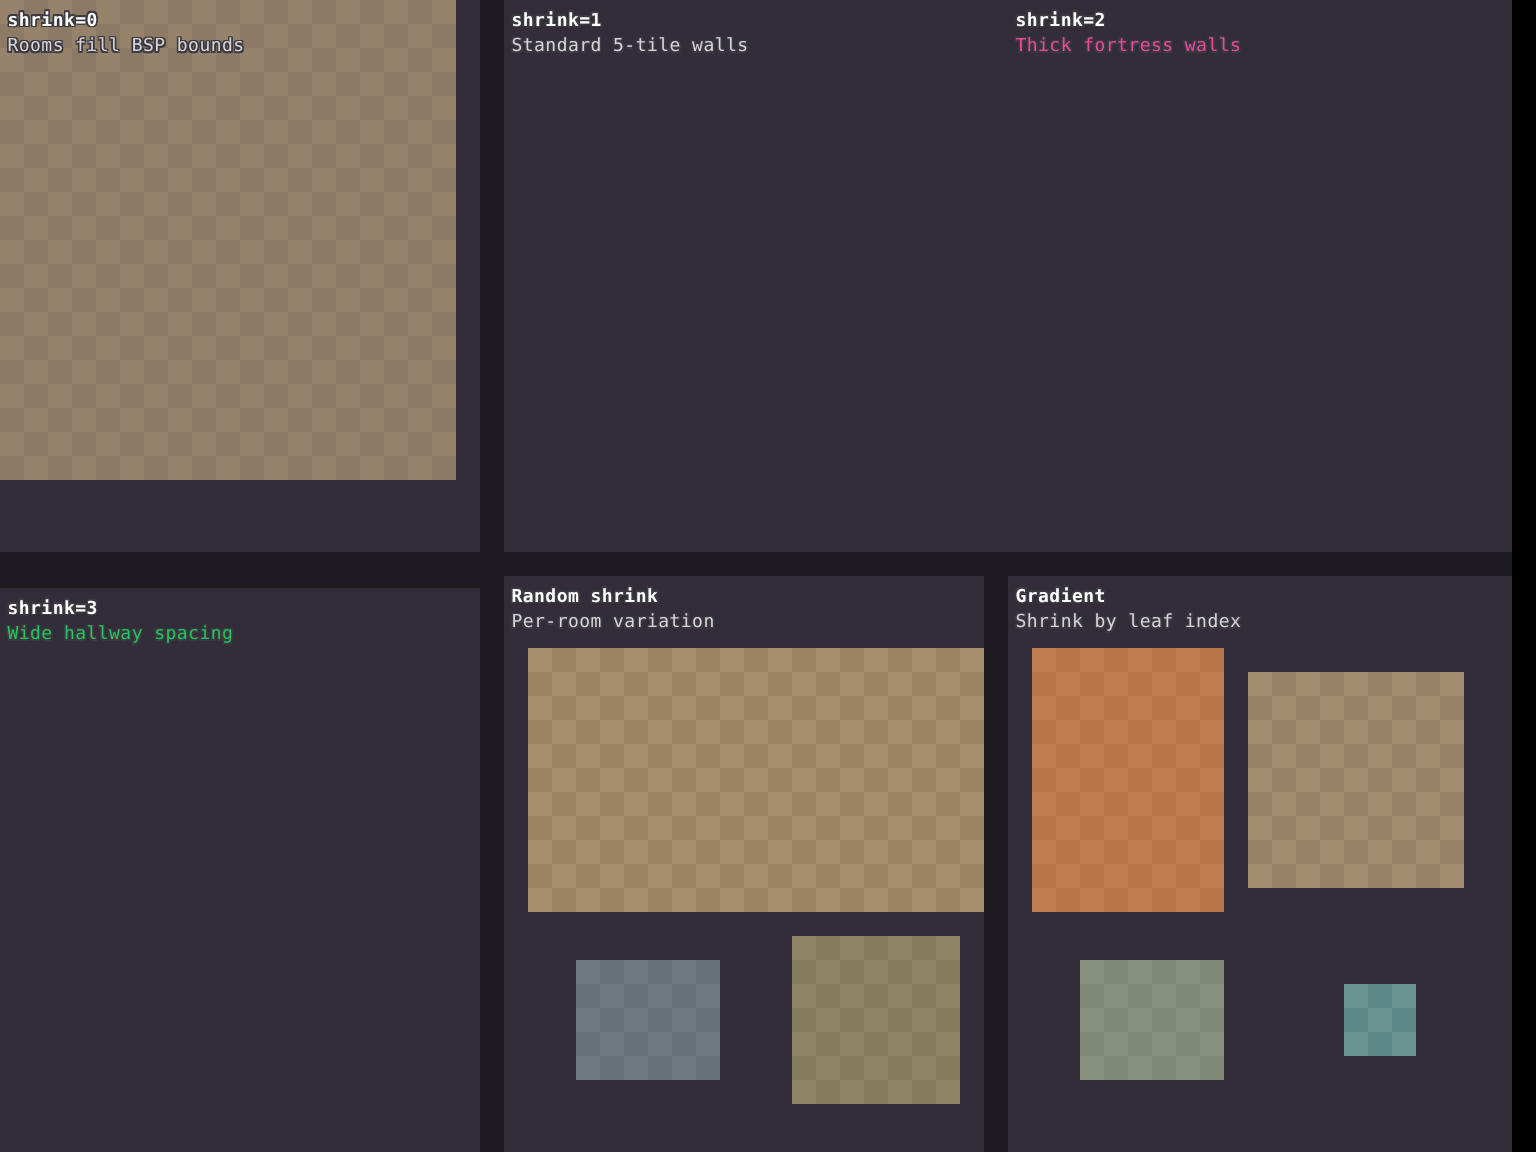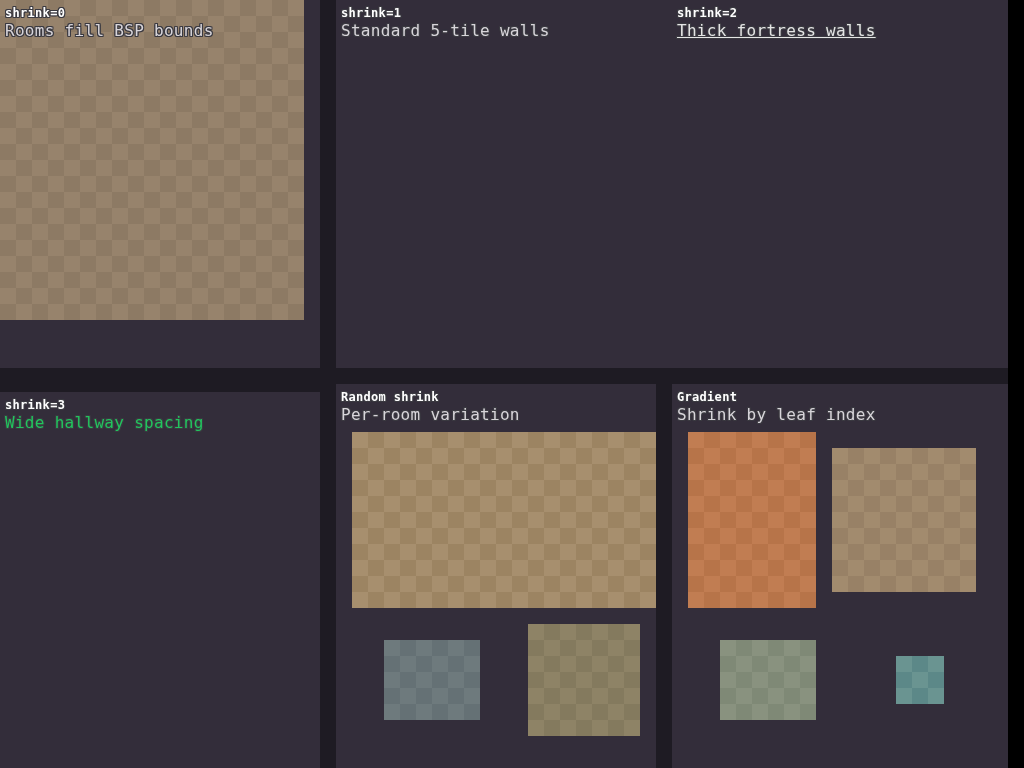--- a/index.html
+++ b/index.html
@@ -34,21 +34,21 @@
     pointer-events: none;
   }
   .panel-title {
     font-size: 12px;
     font-weight: bold;
     line-height: 17px;
     letter-spacing: 0.3px;
     white-space: pre;
   }
   .panel-subtitle {
-    font-size: 16px;
+    font-size: 12px;
     font-weight: normal;
     line-height: 17px;
     letter-spacing: 0.3px;
     white-space: pre;
   }
   .room {
     position: absolute;
     background-size: 32px 32px;
     background-position: 0 0;
   }
@@ -68,21 +68,21 @@
     </div>
     <div class="panel" style="left: 336px; top: 0px; width: 352px; height: 368px; background: rgb(51, 45, 58);">
       <div class="panel-text">
         <div class="panel-title" style="color: rgb(255, 255, 255); text-shadow: rgb(59, 58, 65) 1px 0px, rgb(59, 58, 65) -1px 0px, rgb(59, 58, 65) 0px 1px, rgb(59, 58, 65) 0px -1px, rgb(59, 58, 65) 1px 1px, rgb(59, 58, 65) -1px -1px, rgb(59, 58, 65) 1px -1px, rgb(59, 58, 65) -1px 1px;">shrink=1</div>
         <div class="panel-subtitle" style="color: rgb(216, 213, 218); text-shadow: rgb(59, 58, 65) 1px 0px, rgb(59, 58, 65) -1px 0px, rgb(59, 58, 65) 0px 1px, rgb(59, 58, 65) 0px -1px, rgb(59, 58, 65) 1px 1px, rgb(59, 58, 65) -1px -1px, rgb(59, 58, 65) 1px -1px, rgb(59, 58, 65) -1px 1px;">Standard 5-tile walls</div>
       </div>
     </div>
     <div class="panel" style="left: 672px; top: 0px; width: 336px; height: 368px; background: rgb(51, 45, 58);">
       <div class="panel-text">
         <div class="panel-title" style="color: rgb(255, 255, 255); text-shadow: rgb(59, 58, 65) 1px 0px, rgb(59, 58, 65) -1px 0px, rgb(59, 58, 65) 0px 1px, rgb(59, 58, 65) 0px -1px, rgb(59, 58, 65) 1px 1px, rgb(59, 58, 65) -1px -1px, rgb(59, 58, 65) 1px -1px, rgb(59, 58, 65) -1px 1px;">shrink=2</div>
-        <div class="panel-subtitle" style="color: #e5e5e5; text-shadow: rgb(59, 58, 65) 1px 0px, rgb(59, 58, 65) -1px 0px, rgb(59, 58, 65) 0px 1px, rgb(59, 58, 65) 0px -1px, rgb(59, 58, 65) 1px 1px, rgb(59, 58, 65) -1px -1px, rgb(59, 58, 65) 1px -1px, rgb(59, 58, 65) -1px 1px; text-decoration: underline;">Thick fortress walls</div>
+        <div class="panel-subtitle" style="color: #ec4899; text-shadow: rgb(59, 58, 65) 1px 0px, rgb(59, 58, 65) -1px 0px, rgb(59, 58, 65) 0px 1px, rgb(59, 58, 65) 0px -1px, rgb(59, 58, 65) 1px 1px, rgb(59, 58, 65) -1px -1px, rgb(59, 58, 65) 1px -1px, rgb(59, 58, 65) -1px 1px;">Thick fortress walls</div>
       </div>
     </div>
     <div class="panel" style="left: 0px; top: 392px; width: 320px; height: 384px; background: rgb(51, 45, 58);">
       <div class="panel-text">
         <div class="panel-title" style="color: rgb(255, 255, 255); text-shadow: rgb(59, 58, 65) 1px 0px, rgb(59, 58, 65) -1px 0px, rgb(59, 58, 65) 0px 1px, rgb(59, 58, 65) 0px -1px, rgb(59, 58, 65) 1px 1px, rgb(59, 58, 65) -1px -1px, rgb(59, 58, 65) 1px -1px, rgb(59, 58, 65) -1px 1px;">shrink=3</div>
         <div class="panel-subtitle" style="color: #22c55e; text-shadow: rgb(59, 58, 65) 1px 0px, rgb(59, 58, 65) -1px 0px, rgb(59, 58, 65) 0px 1px, rgb(59, 58, 65) 0px -1px, rgb(59, 58, 65) 1px 1px, rgb(59, 58, 65) -1px -1px, rgb(59, 58, 65) 1px -1px, rgb(59, 58, 65) -1px 1px;">Wide hallway spacing</div>
       </div>
     </div>
     <div class="panel" style="left: 672px; top: 384px; width: 336px; height: 384px; background: rgb(51, 45, 58);">
       <div class="room" style="left: 16px; top: 48px; width: 128px; height: 176px; background-color: rgb(193, 125, 82); background-image: conic-gradient(rgb(183, 116, 73) 0deg, rgb(183, 116, 73) 25%, rgb(193, 125, 82) 0deg, rgb(193, 125, 82) 50%, rgb(183, 116, 73) 0deg, rgb(183, 116, 73) 75%, rgb(193, 125, 82) 0deg); background-size: 32px 32px;"></div>

